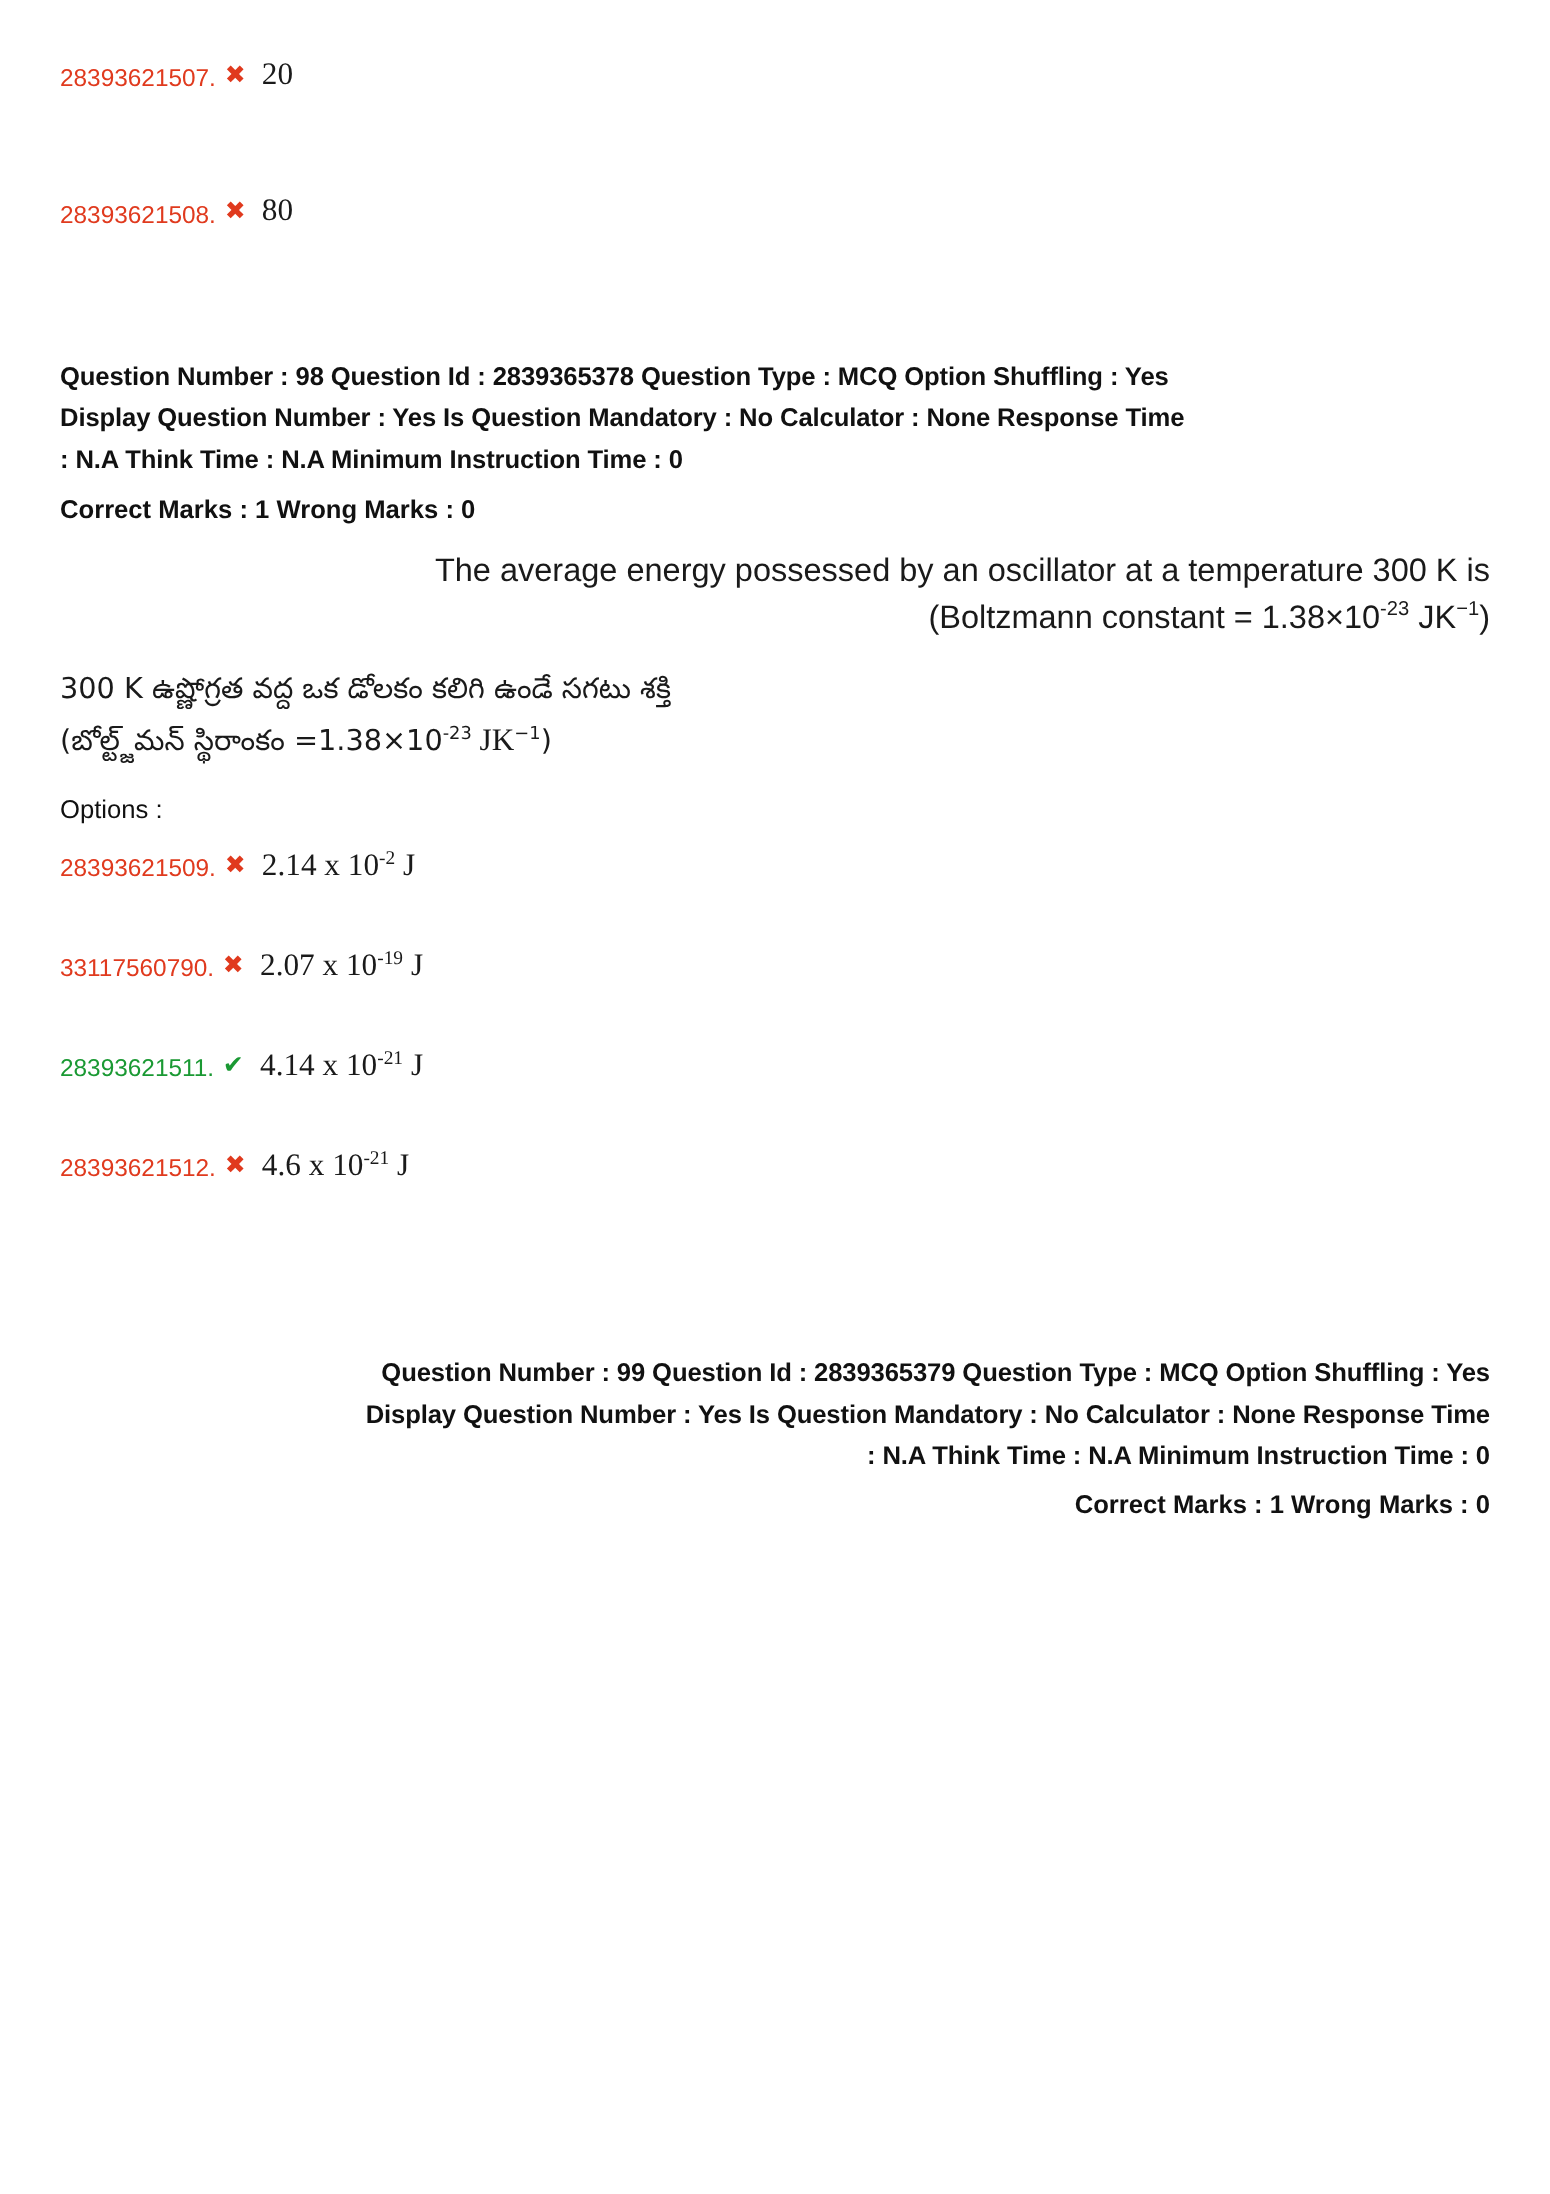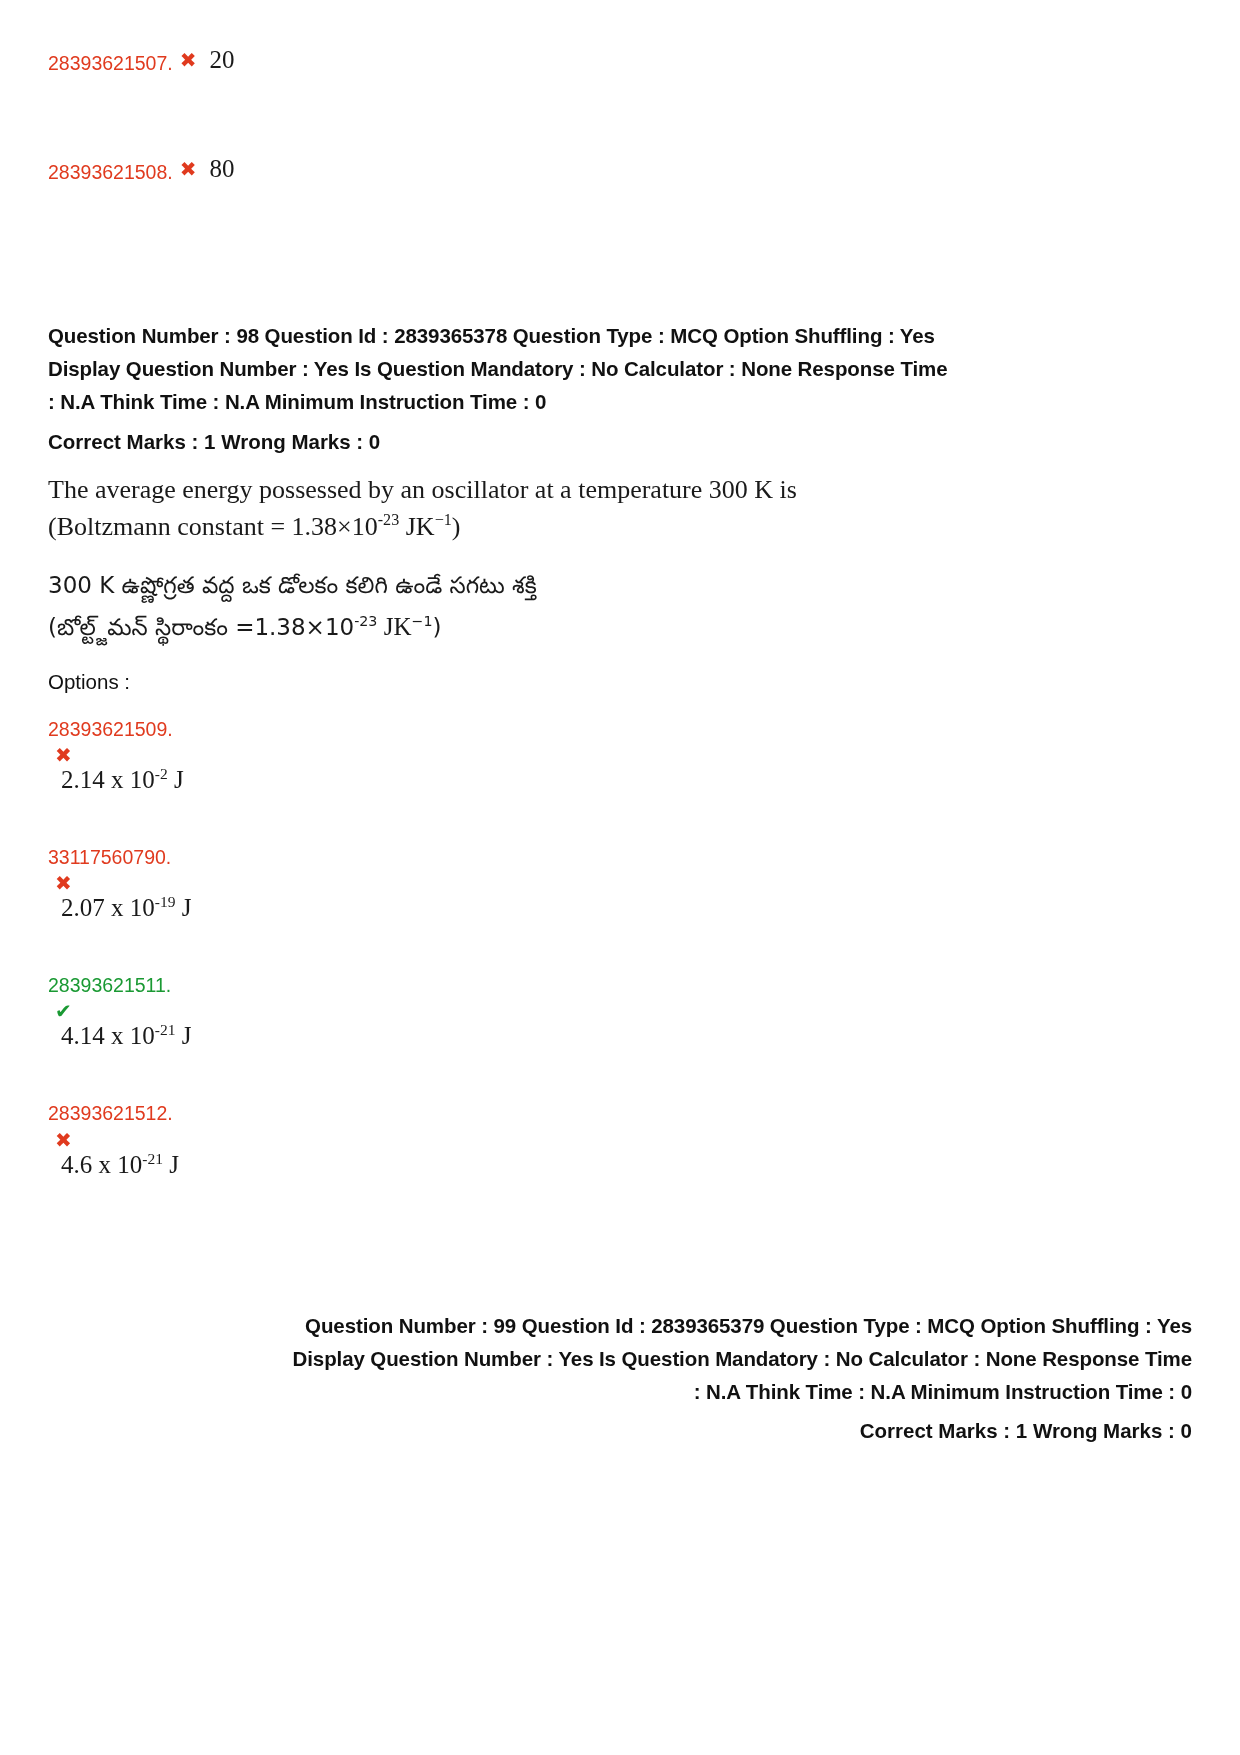--- a/index.html
+++ b/index.html
@@ -68,25 +68,26 @@
   .marks-line {
     font-size: 20.5px;
     font-weight: bold;
     color: #111111;
     line-height: 1.62;
     margin-top: 6px;
   }
 
   
   .qbody-en {
-    font-family: Liberation Serif, serif;
+    font-family: Liberation Sans, sans-serif;
     font-size: 26px;
     line-height: 1.42;
     color: #1a1a1a;
     margin-top: 14px;
+    text-align: right;
   }
   .qbody-te {
     font-family: "DejaVu Sans", sans-serif;
     font-size: 23px;
     line-height: 1.5;
     color: #1a1a1a;
     margin-top: 22px;
   }
   .qbody-te .serif {
     font-family: "Liberation Serif", serif;
@@ -95,21 +96,21 @@
   sup { font-size: 0.62em; vertical-align: super; }
 
   .options-label {
     font-size: 20.5px;
     font-weight: normal;
     color: #111111;
     margin-top: 24px;
   }
 
   .opt-list { margin-top: 18px; }
-  .opt-list .option-row { margin-bottom: 46px; flex-direction: column; }
+  .opt-list .option-row { margin-bottom: 46px; }
 
   .spacer-lg { height: 96px; }
   .spacer-md { height: 62px; }
 </style>
 </head>
 <body>
 
 <div class="page">
 
   <div style="padding-top:46px;text-align:right;">
@@ -121,21 +122,21 @@
     <div style="height:75px;"></div>
     <div class="option-row">
       <span class="opt-id wrong">28393621508.</span>
       <span class="mark wrong">✖</span>
       <span class="opt-text">80</span>
     </div>
   </div>
 
   <div class="spacer-lg"></div>
 
-  <div style="margin-top:34px;">
+  <div style="">
     <div class="meta">
       <span class="meta-line">Question Number : 98 Question Id : 2839365378 Question Type : MCQ Option Shuffling : Yes</span>
       <span class="meta-line">Display Question Number : Yes Is Question Mandatory : No Calculator : None Response Time</span>
       <span class="meta-line">: N.A Think Time : N.A Minimum Instruction Time : 0</span>
     </div>
     <div class="marks-line">Correct Marks : 1 Wrong Marks : 0</div>
 
     <div class="qbody-en">
       <div>The average energy possessed by an oscillator at a temperature 300 K is</div>
       <div>

